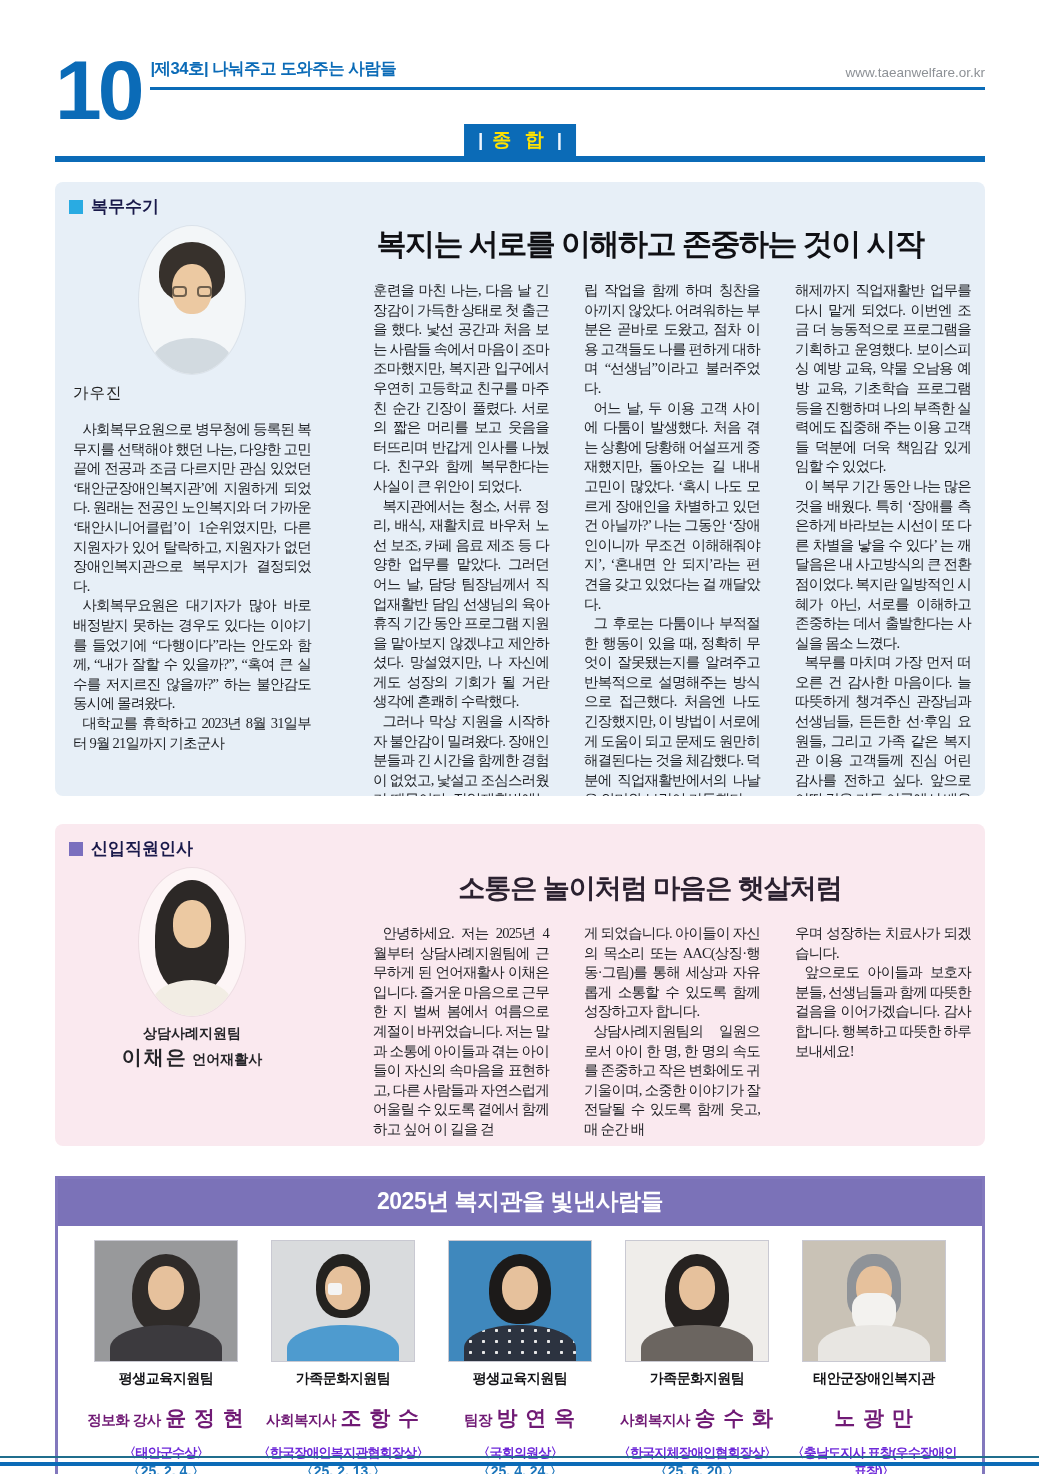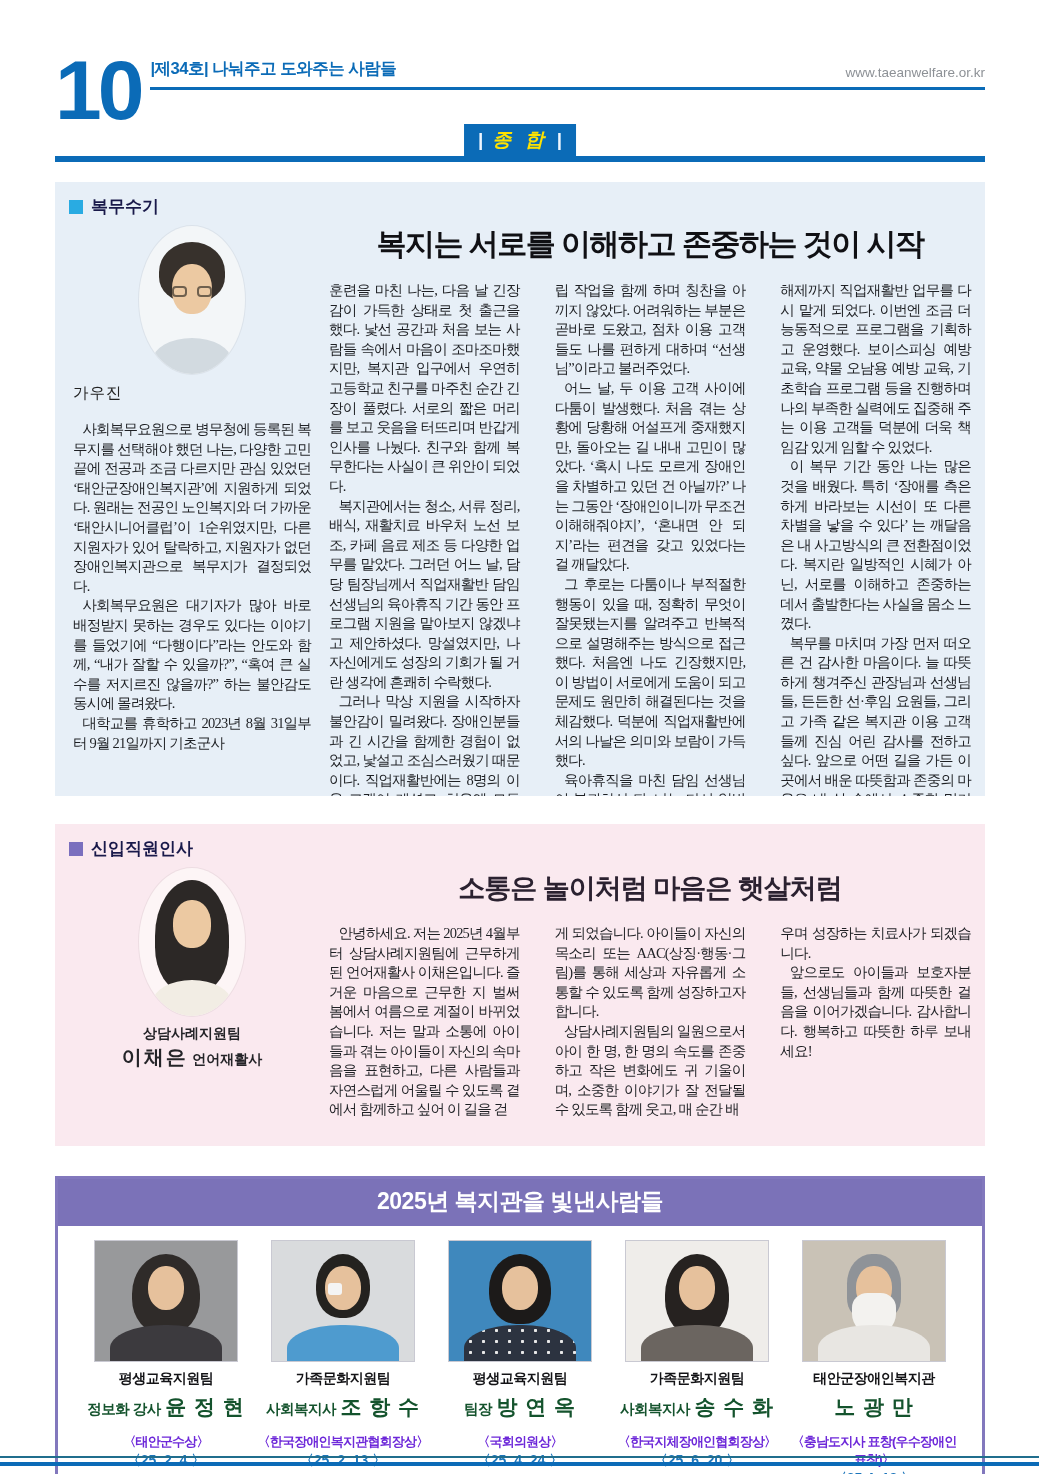--- a/index.html
+++ b/index.html
@@ -11,35 +11,35 @@
   .header { margin:52px 54px 0 55px; }
   .header-row { display:flex; align-items:flex-start; }
   .pagenum { font-size:84px; font-weight:bold; color:#0b6bb7; line-height:76px; letter-spacing:-4px; flex:none; }
   .issue-block { flex:1; margin-left:10px; margin-top:6px; display:flex; justify-content:space-between; align-items:flex-end; border-bottom:3px solid #0b6bb7; padding-bottom:7px; }
   .issue-label { color:#0b6bb7; font-weight:bold; font-size:16.5px; letter-spacing:-0.5px; }
   .site-url { color:#8d9196; font-size:13.5px; }
   .bar-wrap { position:relative; height:34px; }
   .thick-bar { position:absolute; left:0; right:0; bottom:0; height:6px; background:#0b6bb7; }
   .tab-badge { position:absolute; left:50%; transform:translateX(-50%); bottom:4px; background:#0b6bb7; color:#ffe200; font-weight:bold; font-size:19px; padding:3px 14px 5px; display:flex; align-items:center; gap:9px; }
   .tab-badge .bar { color:#eef6ff; font-weight:bold; }
-  .tab-badge .tab-label { letter-spacing:4px;font-style:italic; }
-  
-  .panel { margin:20px 54px 0 55px; border-radius:0; padding:13px 14px 14px; box-sizing:border-box; overflow:hidden; }
+  .tab-badge .tab-label { letter-spacing:4px; }
+  
+  .panel { margin:20px 54px 0 55px; border-radius:8px; padding:13px 14px 14px; box-sizing:border-box; overflow:hidden; }
   .panel1 { background:#e7eff7; height:614px; }
   .panel2 { background:#fae9ef; height:322px; margin-top:28px; }
   .section-label { display:flex; align-items:center; gap:8px; font-weight:bold; font-size:17px; color:#19194a; }
   .sq { width:14px; height:14px; flex:none; }
   .sq-blue { background:#29abe2; }
   .sq-purple { background:#7a6fbe; }
   .panel-content { display:flex; margin-top:2px; }
   .left-col { width:238px; flex:none; padding:0 4px; }
   .right-area { flex:1; padding-left:14px; }
   .article-title { text-align:center; font-weight:bold; color:#101014; font-size:30px; letter-spacing:-1.5px; margin:4px 0 16px; }
   .article-title2 { text-align:center; font-weight:bold; color:#2b2130; font-size:27px; letter-spacing:-1px; margin:8px 0 18px; }
-  .cols { display:flex; gap:35px; }
+  .cols { display:flex; gap:35px;margin-left:44px; }
   .acol { flex:1; min-width:0; }
   .acol p, .left-col p {
     font-family:"Liberation Serif","DejaVu Serif",serif;
     font-size:14.5px; line-height:19.6px; letter-spacing:-0.8px;
     text-align:justify; word-break:break-all; color:#1e2024;
     margin:0; text-indent:0.65em;
   }
   .acol p.cont { text-indent:0; }
   
   .portrait { position:relative; width:106px; height:148px; border-radius:50%; margin:6px auto 0; overflow:hidden; box-shadow:0 0 0 1px rgba(0,0,0,0.05); }
@@ -74,21 +74,21 @@
   .ph-body { position:absolute; bottom:-12px; left:50%; transform:translateX(-50%); width:112px; height:48px; border-radius:48% 48% 0 0; background:#444; }
   .p1 .photo { background:#98999b; } .p1 .ph-head { width:68px; height:80px; background:#2f2b29; } .p1 .ph-body { background:#3c3a3e; }
   .p2 .photo { background:#d9dbdd; } .p2 .ph-head { background:#24221f; } .p2 .ph-body { background:#4e9bcf; }
   .ph-patch { position:absolute; top:42px; left:56px; width:14px; height:12px; background:#f4f4f4; border-radius:3px; }
   .p3 .photo { background:#3f88bd; } .p3 .ph-head { width:62px; height:70px; background:#1c1a19; }
   .p3 .ph-body { background:#2c3340; background-image:radial-gradient(#e8e8e8 1.5px, transparent 1.8px); background-size:13px 11px; }
   .p4 .photo { background:#efedea; } .p4 .ph-head { width:64px; height:82px; background:#262220; } .p4 .ph-body { background:#6b6560; }
   .p5 .photo { background:#c9c2b6; } .p5 .ph-head { background:#8f9398; border-radius:46% 46% 30% 30%; } .p5 .ph-body { background:#e8e6e2; }
   .ph-beard { position:absolute; top:52px; left:50%; transform:translateX(-50%); width:44px; height:42px; border-radius:35% 35% 50% 50%; background:#f3f2ef; }
   .cap-team { font-size:14px; font-weight:bold; color:#131316; margin-top:9px; letter-spacing:-0.5px; }
-  .cap-name-line { color:#14532d; margin-top:5px; }
+  .cap-name-line { color:#701a75; margin-top:16px; }
   .cap-role { font-size:14.5px; font-weight:bold; letter-spacing:-0.5px; }
   .cap-name { font-size:21px; font-weight:bold; letter-spacing:1px; }
   .cap-award { color:#6d28d9; font-weight:bold; font-size:13px; letter-spacing:-0.8px; margin-top:12px; }
   .cap-date { color:#1b75bb; font-weight:bold; font-size:14px; margin-top:1px; }
   
   .footer { position:absolute; left:0; right:0; bottom:8px; }
   .rule-teal { height:2px; background:#206e8d; margin-bottom:4px; }
   .rule-blue { height:4px; background:#0b6bb7; }
 </style>
 </head>

